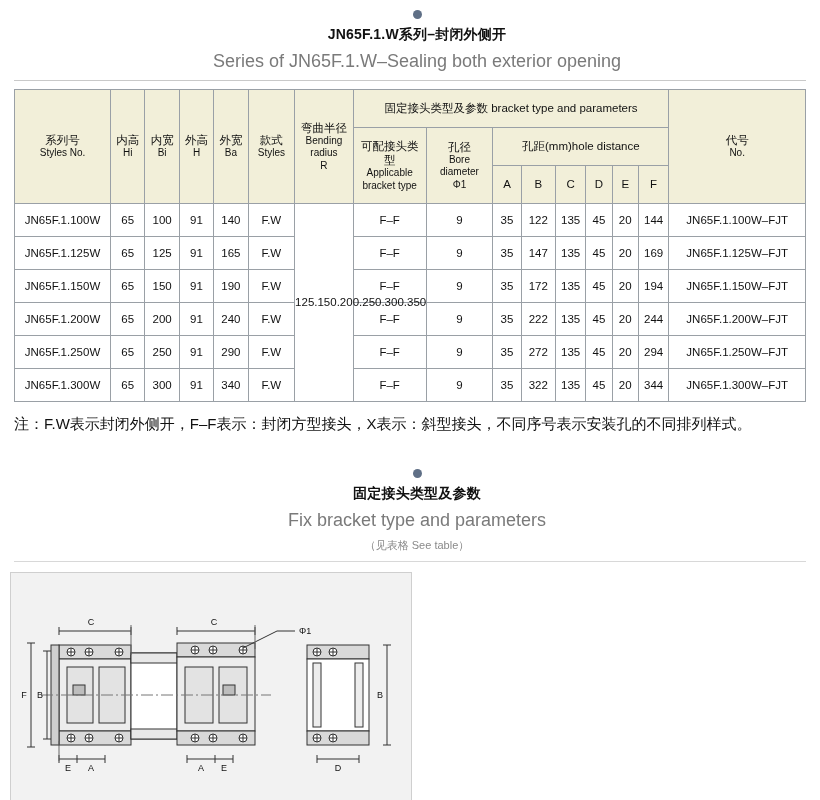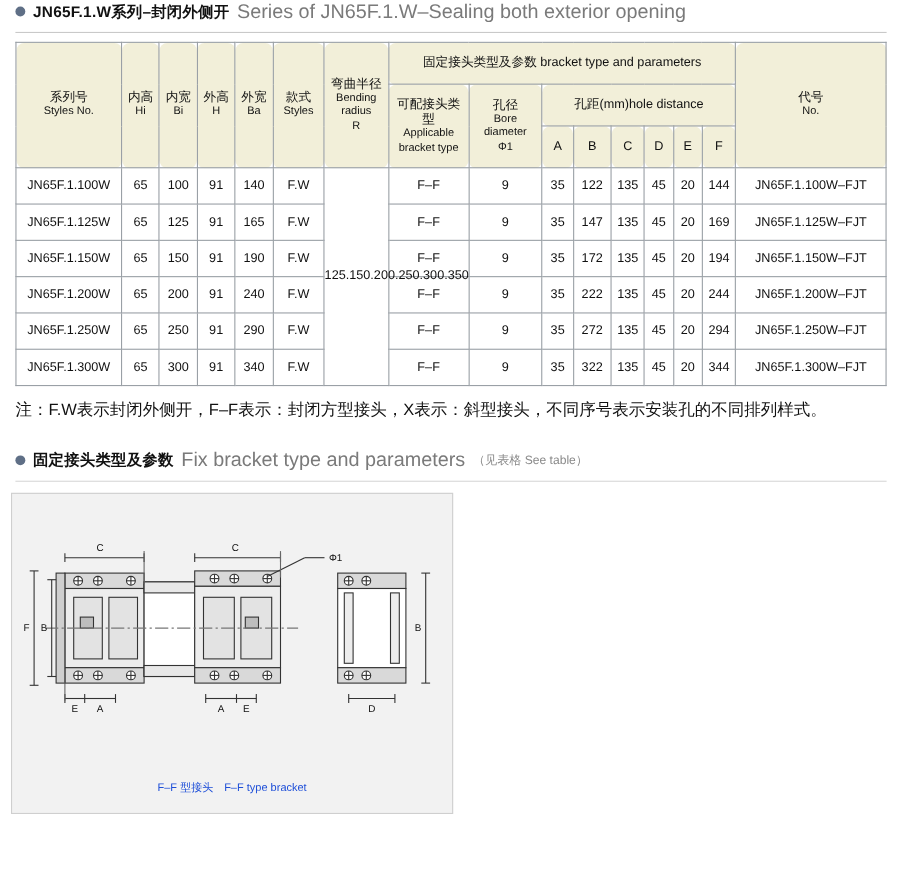--- a/index.html
+++ b/index.html
@@ -10,21 +10,22 @@
     font-size:12px;
     color:#1a1a1a;
     position:relative;
     overflow:hidden;
   }
   .page{width:820px;height:800px;position:relative;}
 
   
   .sec-head{
     display:flex;align-items:center;gap:7px;
-    padding:0 0 6px 14px;
+    padding:10px 0 6px 14px;
+    flex-direction:column;
   }
   .bullet{
     width:9px;height:9px;border-radius:50%;
     background:#5f6f86;flex:0 0 auto;
   }
   .sec-title-cn{
     font-size:14px;font-weight:bold;color:#111;letter-spacing:.2px;
   }
   .sec-title-en{
     font-size:18px;color:#7a7a7a;
@@ -49,21 +50,20 @@
     font-size:11.5px;
     color:#111;
     padding:0;
     height:31px;
   }
   table.spec thead th{
     background:#f2efd9;
     font-weight:normal;
     line-height:1.25;
     padding:3px 2px;
-    border-radius:7px;
   }
   .hd2{font-size:11px;}
   .hd-cn{display:block;}
   .hd-en{display:block;font-size:10px;text-align:center;}
   table.spec tbody td{
     background:#ffffff;
     height:32px;
   }
   td.first{
     text-align:left;padding-left:6px;font-size:11.5px;

